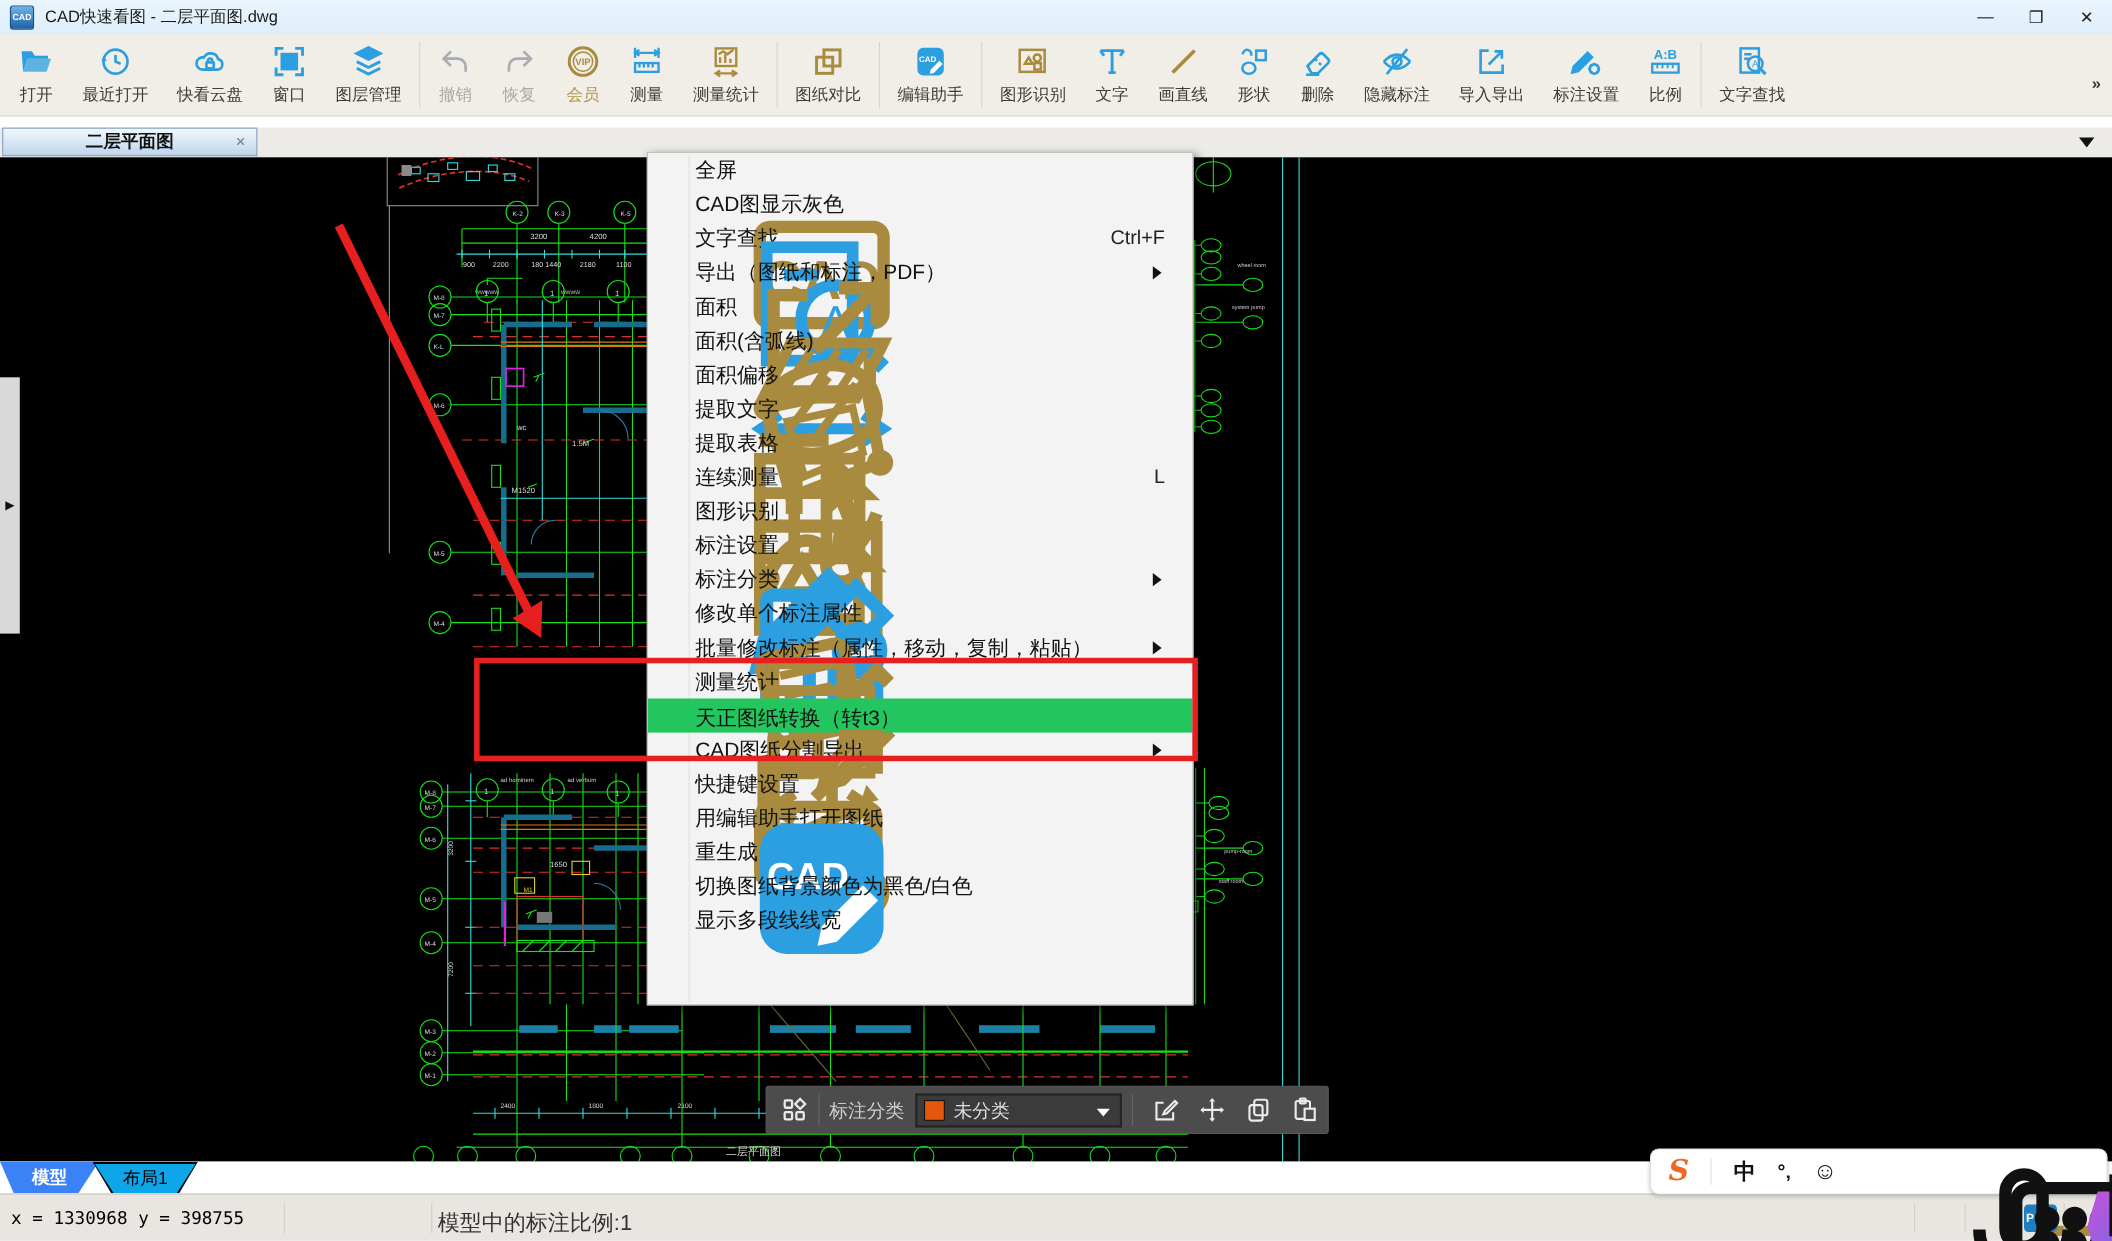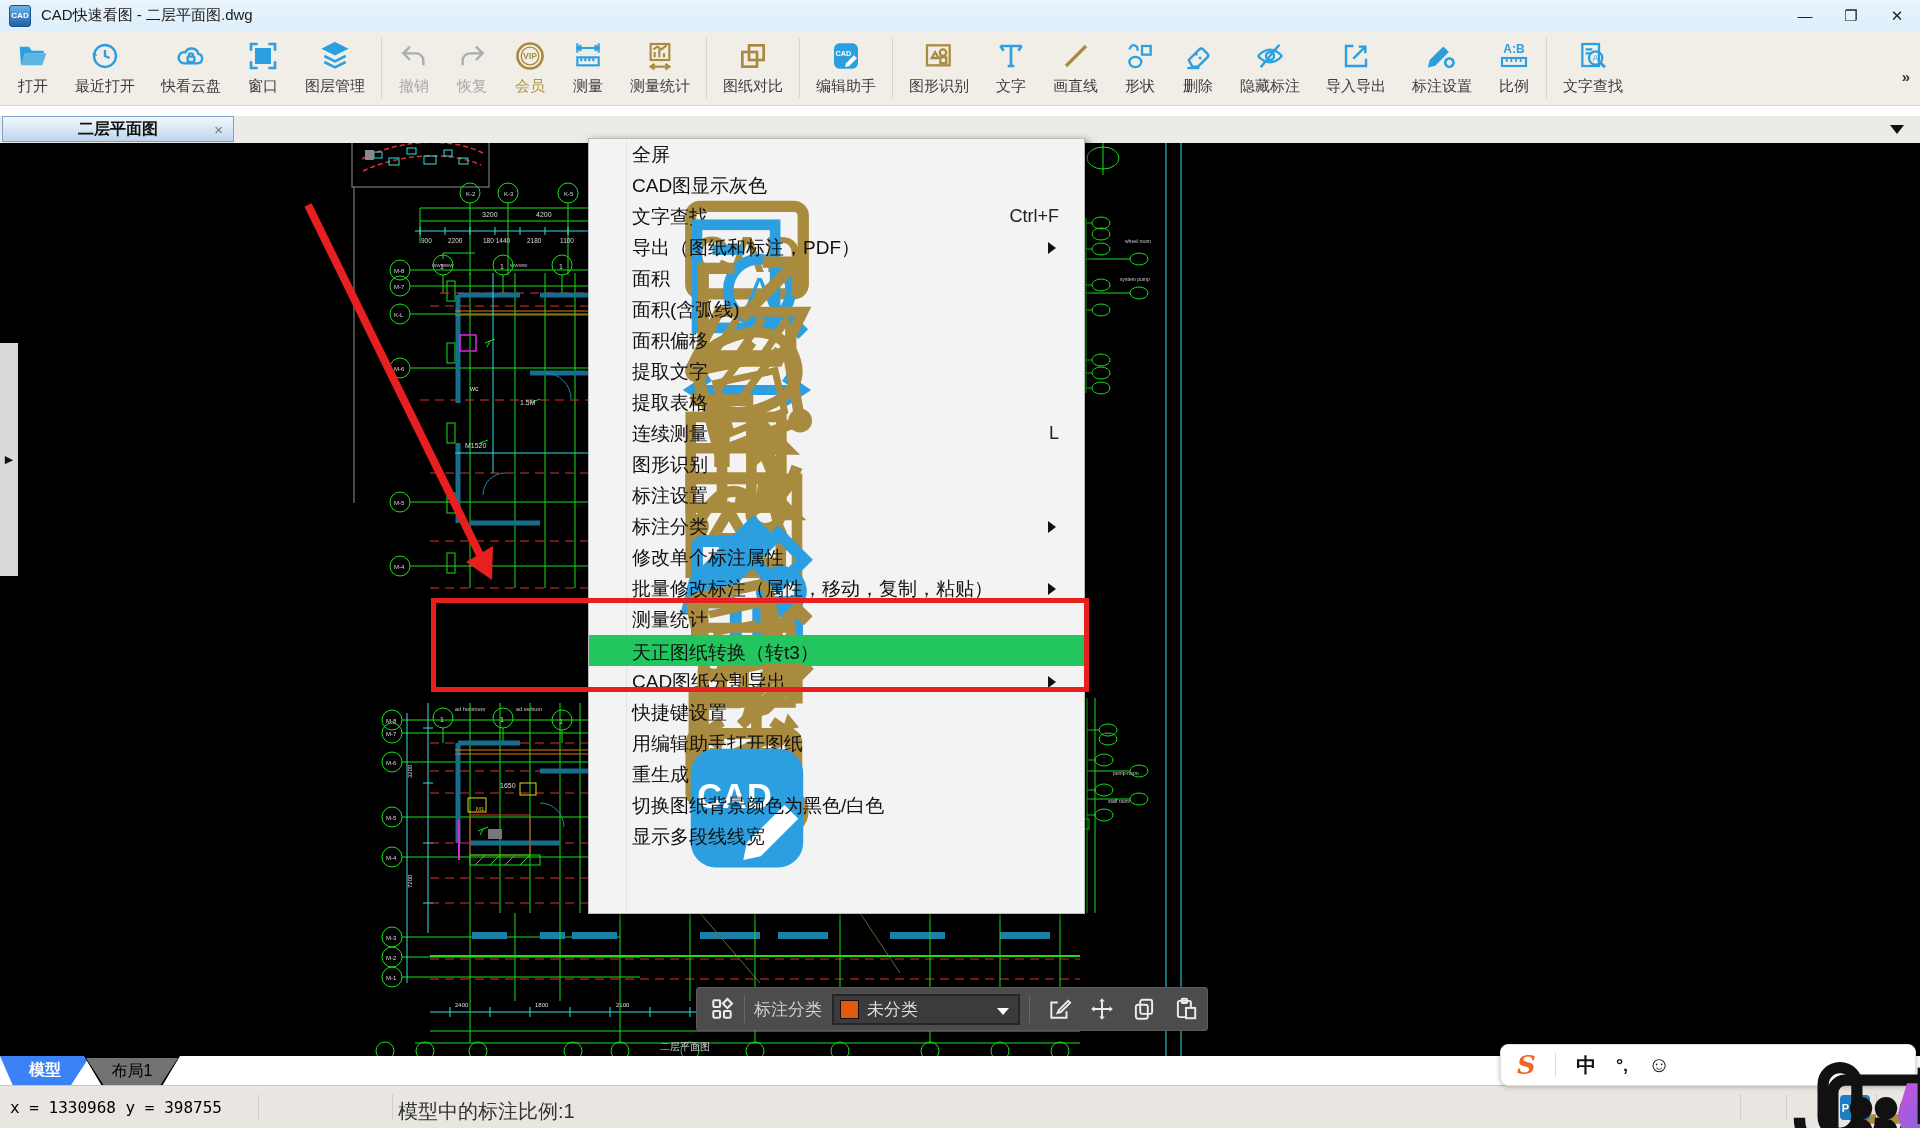--- a/index.html
+++ b/index.html
@@ -59,21 +59,21 @@
   #ft-swatch { width:19px; height:19px; background:#e4570f; border:1px solid #111; margin-left:6px; }
   #ft-value { margin-left:8px; font-size:17px; color:#dedede; }
   #ft-caret { position:absolute; right:9px; top:12px; width:0; height:0; border-left:6px solid transparent; border-right:6px solid transparent; border-top:7px solid #fff; }
   .ft-action { margin:0 8px; }
 
   
   #layout-strip { left:0; top:1056px; width:1920px; height:29px; background:#fff; }
   .ltab { position:absolute; top:0; height:29px; display:flex; align-items:center; justify-content:center; font-size:16px; }
   #ltab-model { left:0; width:90px; background:#3b82f6; color:#fff; font-weight:bold; clip-path:polygon(0 0,100% 0,79% 100%,14% 100%); }
   #ltab-layout-outer { left:84px; width:96px; background:#000; clip-path:polygon(0 0,100% 0,82% 100%,18% 100%); }
-  #ltab-layout-inner { position:absolute; left:2px; top:2px; width:92px; height:27px; background:#737373; color:#000; clip-path:polygon(0 0,100% 0,81% 100%,19% 100%); display:flex; align-items:center; justify-content:center; }
+  #ltab-layout-inner { position:absolute; left:2px; top:2px; width:92px; height:27px; background:#0ea5e9; color:#000; clip-path:polygon(0 0,100% 0,81% 100%,19% 100%); display:flex; align-items:center; justify-content:center; }
 
   
   #statusbar { left:0; top:1085px; width:1920px; height:43px; background:#e9e6e1; border-top:1px solid #cac6c0; }
   #coords { position:absolute; left:10px; top:12px; font-family:"DejaVu Sans Mono",monospace; font-size:16px; color:#000000; }
   .sb-sep { position:absolute; top:8px; width:1px; height:27px; background:#d2cfc9; }
   #scale-info { position:absolute; left:398px; top:12px; font-size:20px; color:#333; }
   .sb-ic { position:absolute; top:8px; width:27px; height:27px; }
   #p2d-badge { position:absolute; left:1840px; top:9px; width:30px; height:25px; background:#1f7ec2; border-radius:4px; color:#fff; font-size:11px; font-weight:bold; display:flex; align-items:center; justify-content:center; }
 
   

